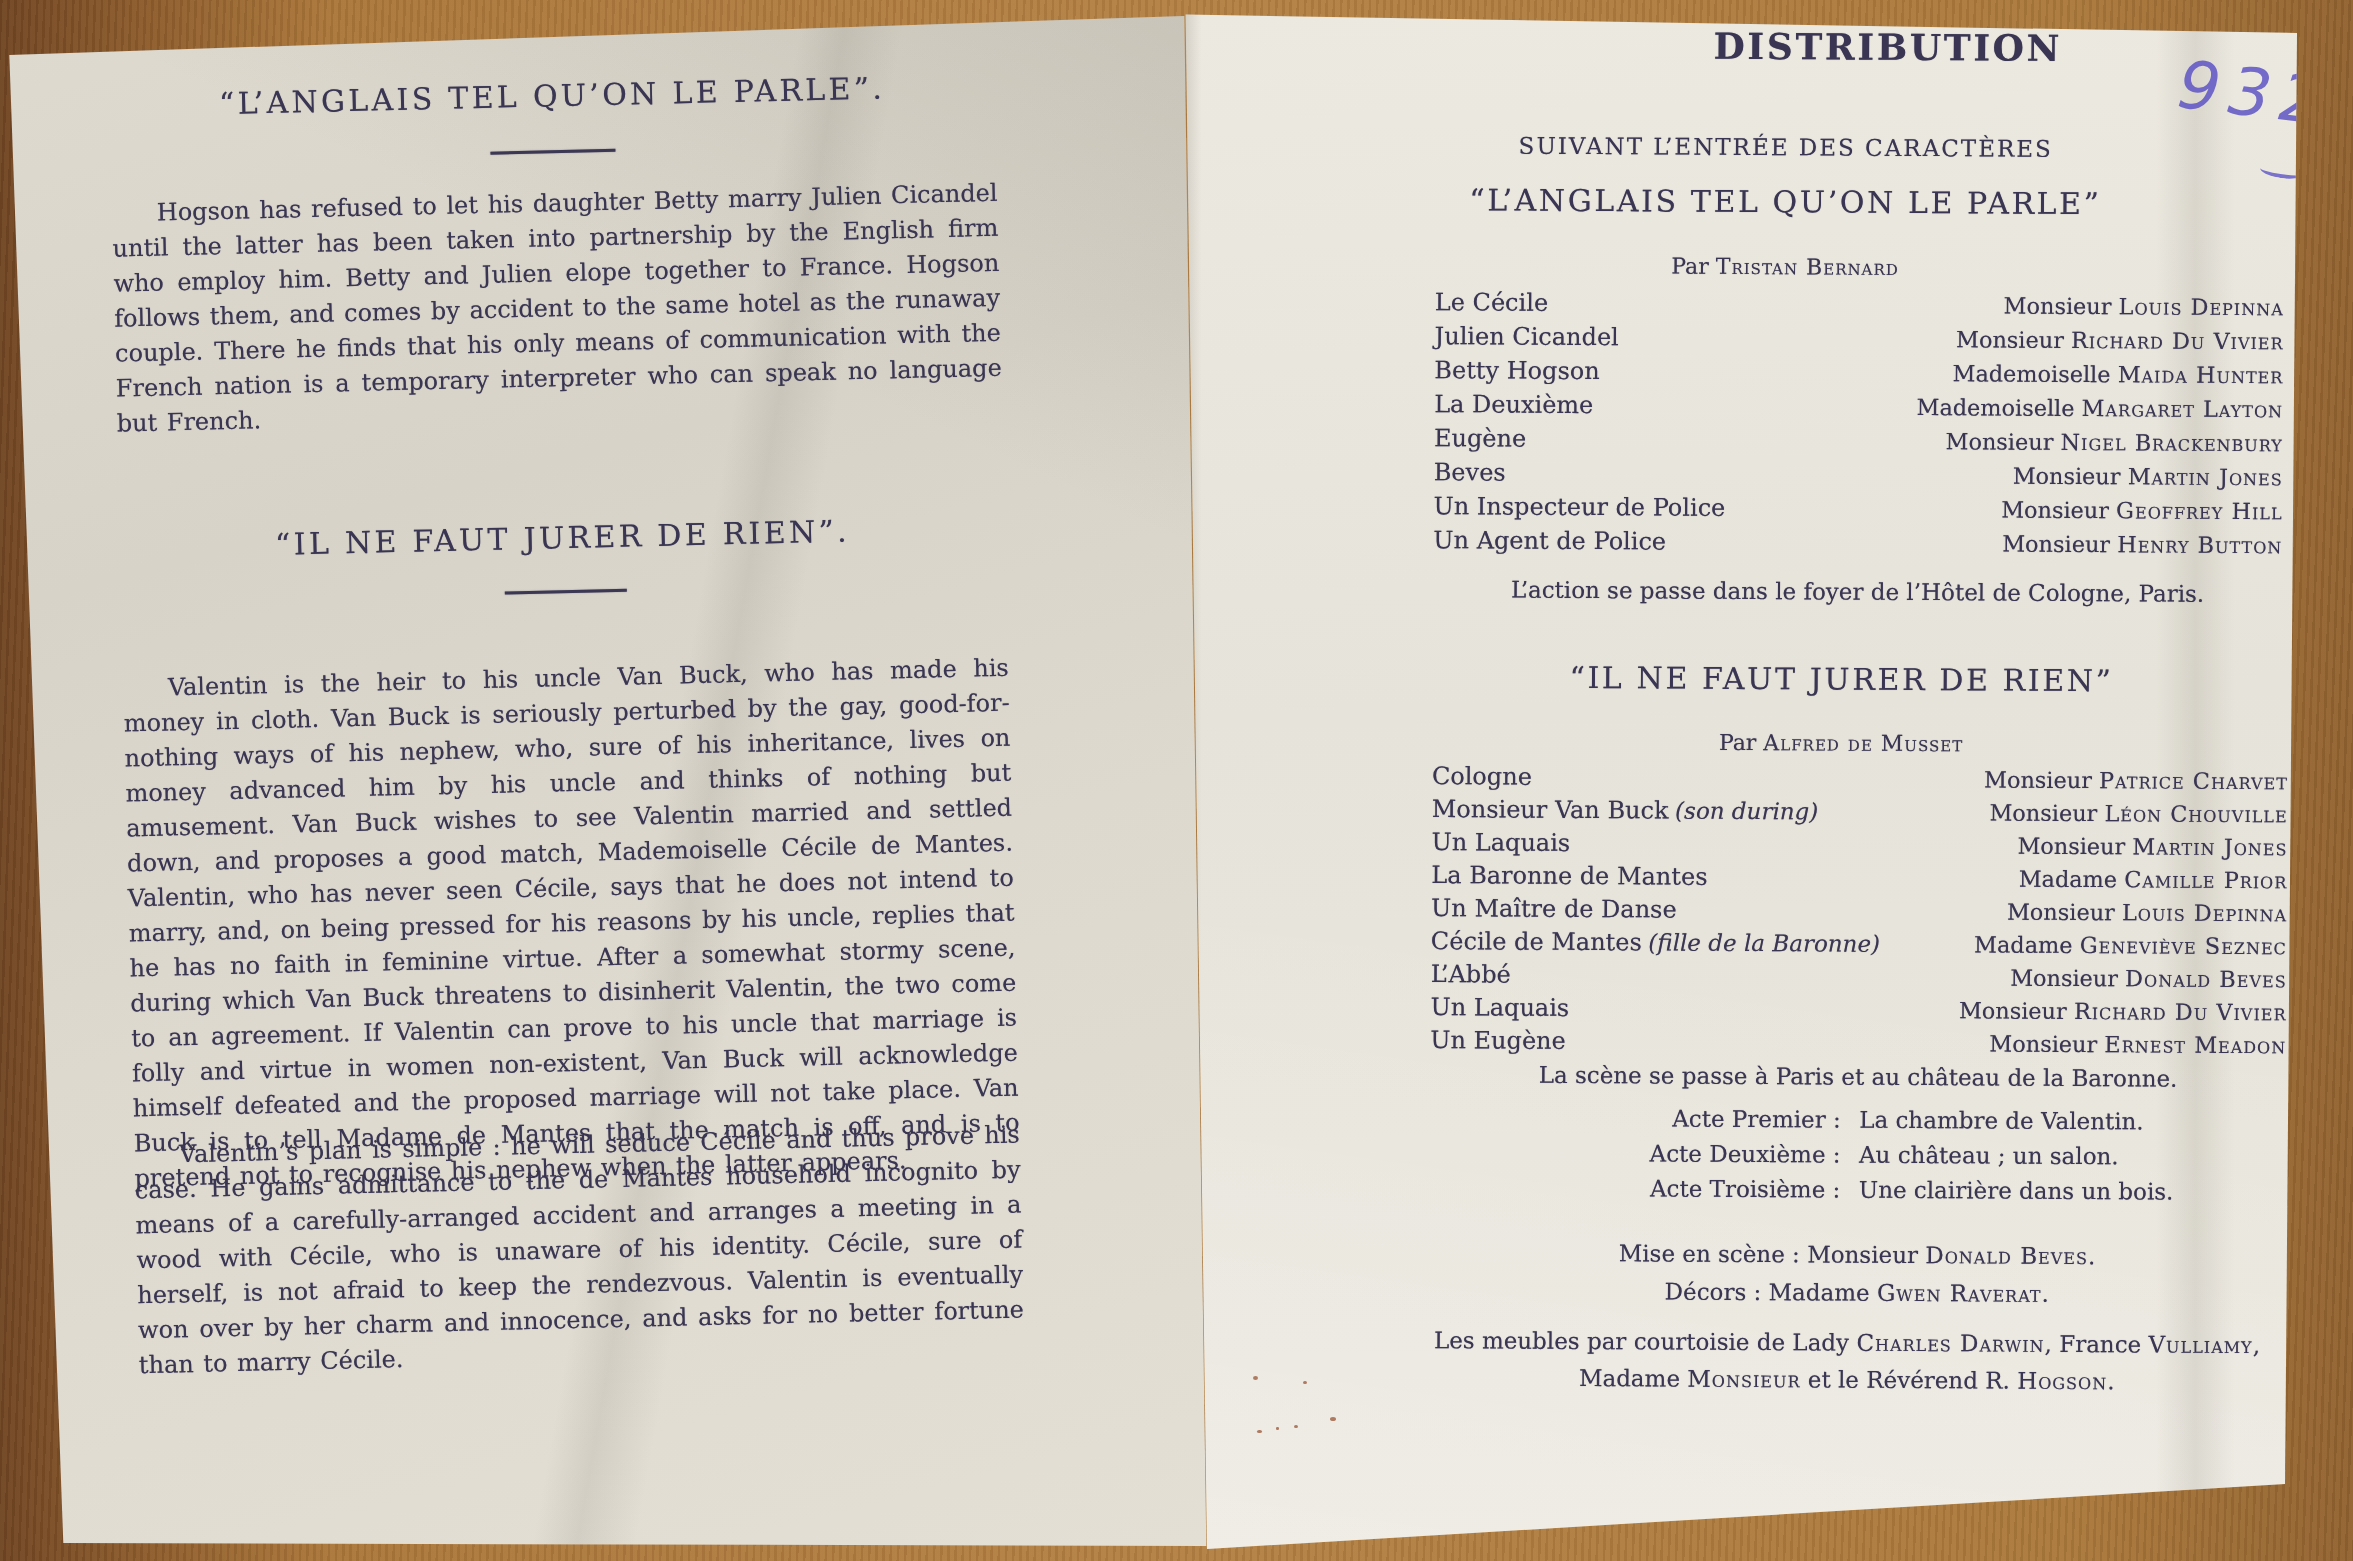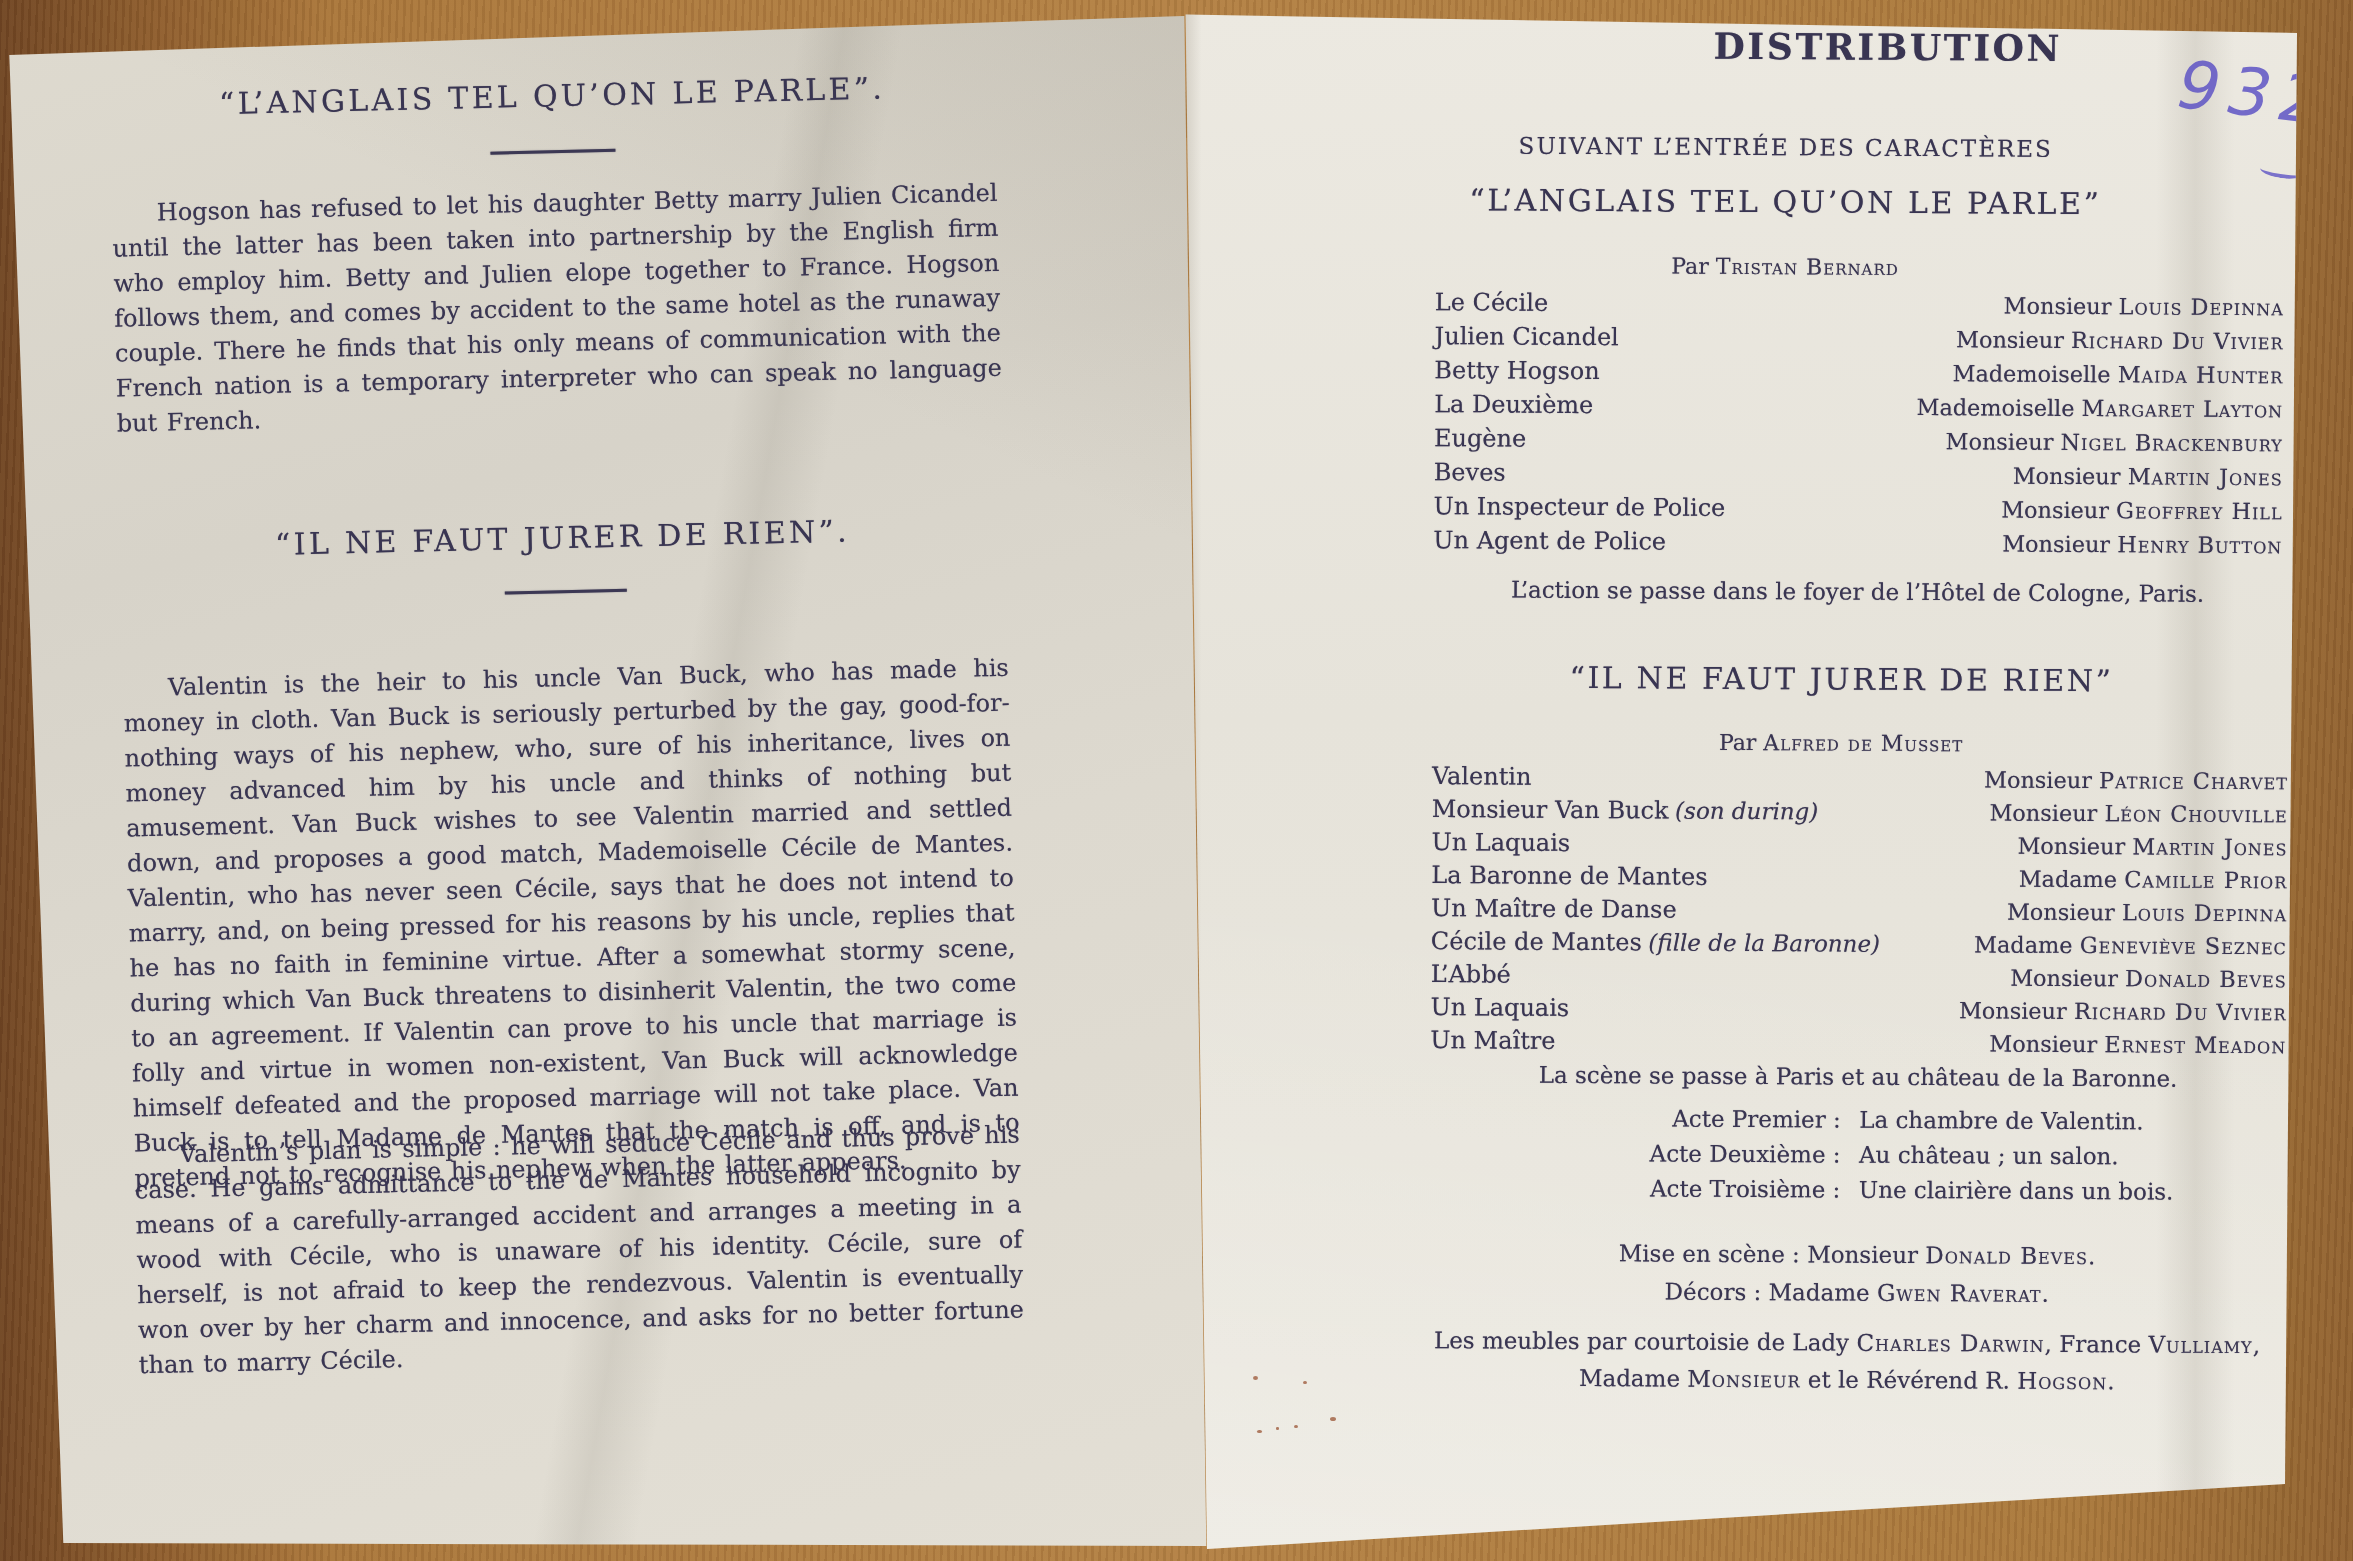--- a/index.html
+++ b/index.html
@@ -132,21 +132,21 @@
       </div>
 
       <div class="blk ctr ink note-line" style="left:253px;top:570px;width:849px;">L’action se passe dans le foyer de l’Hôtel de Cologne, Paris.</div>
 
       <div class="blk ctr ink play-title-right" style="left:303px;top:653px;width:718px;">“IL NE FAUT JURER DE RIEN”</div>
 
       <div class="blk ctr ink byline" style="left:303px;top:722px;width:718px;"><span>Par </span><span class="sc">Alfred de Musset</span></div>
 
       <div class="blk cast cast2" style="left:253px;top:756px;width:856px;">
         <div class="cast-row">
-            <span><span class="ink role">Valentin</span><span class="ink role-note"></span></span>
+            <span><span class="ink role">Cologne</span><span class="ink role-note"></span></span>
             <span class="ink actor"><span>Monsieur </span><span class="sc">Patrice Charvet</span></span>
           </div>
         <div class="cast-row">
             <span><span class="ink role">Monsieur Van Buck</span><span class="ink role-note">(son during)</span></span>
             <span class="ink actor"><span>Monsieur </span><span class="sc">Léon Chouville</span></span>
           </div>
         <div class="cast-row">
             <span><span class="ink role">Un Laquais</span><span class="ink role-note"></span></span>
             <span class="ink actor"><span>Monsieur </span><span class="sc">Martin Jones</span></span>
           </div>
@@ -164,21 +164,21 @@
           </div>
         <div class="cast-row">
             <span><span class="ink role">L’Abbé</span><span class="ink role-note"></span></span>
             <span class="ink actor"><span>Monsieur </span><span class="sc">Donald Beves</span></span>
           </div>
         <div class="cast-row">
             <span><span class="ink role">Un Laquais</span><span class="ink role-note"></span></span>
             <span class="ink actor"><span>Monsieur </span><span class="sc">Richard Du Vivier</span></span>
           </div>
         <div class="cast-row">
-            <span><span class="ink role">Un Maître</span><span class="ink role-note"></span></span>
+            <span><span class="ink role">Un Eugène</span><span class="ink role-note"></span></span>
             <span class="ink actor"><span>Monsieur </span><span class="sc">Ernest Meadon</span></span>
           </div>
       </div>
 
       <div class="blk ctr ink note-line" style="left:253px;top:1055px;width:856px;">La scène se passe à Paris et au château de la Baronne.</div>
 
       <div class="blk" style="left:253px;top:1098px;width:856px;">
         <div class="act-row">
             <span class="ink act-label">Acte Premier :</span>
             <span class="ink act-desc">La chambre de Valentin.</span>

